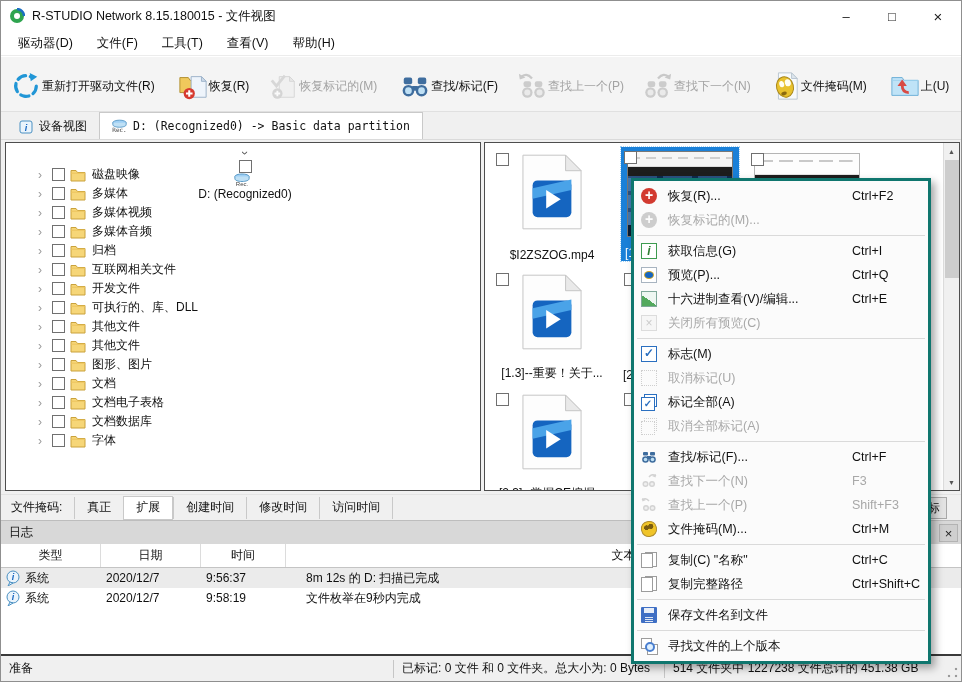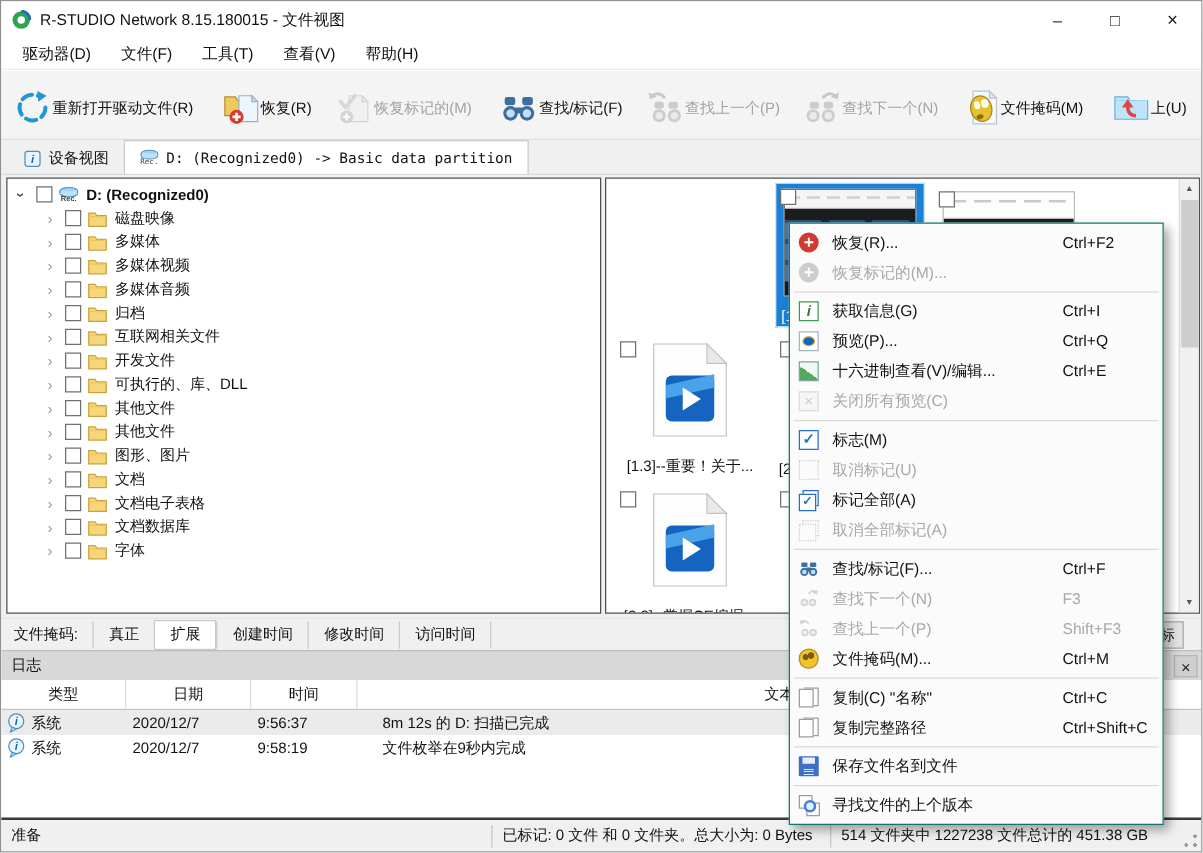--- a/index.html
+++ b/index.html
@@ -46,21 +46,21 @@
 
   
   .main{position:absolute;left:0;top:139px;width:100%;height:354px;background:#f0f0f0;}
   .tree-panel{position:absolute;left:4px;top:2px;width:476px;height:349px;background:#fff;
     border:1px solid #4d4d4d;overflow:hidden;}
   .files-panel{position:absolute;left:483px;top:2px;width:476px;height:349px;background:#fff;
     border:1px solid #4d4d4d;overflow:hidden;}
 
   
   .trow{display:flex;align-items:center;height:19px;padding-left:27px;}
-  .trow.root{padding-left:4px;font-weight:bold;}
+  .trow.root{padding-left:4px;font-weight:normal;flex-direction:column;}
   .chev{width:14px;text-align:center;color:#9a9a9a;font-size:12px;flex:0 0 14px;}
   .chev.exp{color:#555;transform:rotate(90deg);}
   .cb{width:13px;height:13px;background:#fff;border:1px solid #707070;flex:0 0 13px;margin:0 5px;}
   .tico-folder{width:16px;height:14px;flex:0 0 16px;margin-right:6px;}
   .tlabel-tree{white-space:nowrap;}
 
   
   .fcell{position:absolute;width:118px;height:114px;}
   .fcell .cb{position:absolute;left:3px;top:4px;margin:0;z-index:3;}
   .fcell .thumb{position:absolute;left:50%;top:4px;transform:translateX(-50%);}
@@ -131,21 +131,21 @@
   .sb-ready{width:392px;}
   .sb-sep{width:1px;height:18px;background:#c6c6c6;}
   .sb-marked{width:270px;}
   .sb-grip{position:absolute;right:2px;bottom:2px;width:13px;height:13px;
     background-image:radial-gradient(circle at 10px 3px,#9a9a9a 1.3px,transparent 1.6px),
       radial-gradient(circle at 10px 10px,#9a9a9a 1.3px,transparent 1.6px),
       radial-gradient(circle at 3px 10px,#9a9a9a 1.3px,transparent 1.6px);}
 
   
   .ctx{position:absolute;left:630px;top:177px;width:300px;background:#fbfbfb;
-    border:1px solid #0f766e;box-shadow:4px 4px 8px rgba(0,0,0,.35);padding:3px 0;z-index:100;text-align:right;}
+    border:3px solid #0f766e;box-shadow:4px 4px 8px rgba(0,0,0,.35);padding:3px 0;z-index:100;text-align:right;}
   .mi{height:24px;display:flex;align-items:center;font-size:12.5px;position:relative;}
   .mi .mic{width:16px;height:16px;flex:0 0 16px;margin:0 11px 0 7px;position:relative;}
   .mi .mlabel{white-space:nowrap;}
   .mi .mshort{position:absolute;left:218px;white-space:nowrap;}
   .mi.disabled{color:#a8a8a8;}
   .mi.disabled .mic{filter:grayscale(1) opacity(.5);}
   .msep{height:1px;background:#dadada;margin:3px 3px;}
 
   
   .ic-recover{background:#d23a30;border-radius:50%;}
@@ -541,20 +541,33 @@
           <svg class="tico-folder" viewBox="0 0 16 13">
             <path d="M1 2h5l1.5 2H15v8.5H1z" fill="#f6d678" stroke="#caa23c"></path>
             <path d="M1 4.7h14" stroke="#ecc45e"></path>
           </svg>
           <span class="tlabel-tree">字体</span>
         </div>
     </div>
 
     <div class="files-panel">
 
+      <div class="fcell" style="left:8px;top:6px;">
+        <span class="cb"></span>
+        <span class="thumb">
+          <svg width="62" height="78" viewBox="0 0 64 80">
+              <path d="M2 2h44l16 16v60H2z" fill="#fdfdfd" stroke="#c4c4c4"></path>
+              <path d="M46 2l16 16H46z" fill="#e9e9e9" stroke="#c4c4c4"></path>
+              <rect x="12" y="28" width="40" height="38" rx="5" fill="#1565c0"></rect>
+              <path d="M12 36l40-9v11l-40 9z" fill="#4aa3e8"></path>
+              <path d="M26 38l15 9.5L26 57z" fill="#fff"></path>
+            </svg>
+        </span>
+        <span class="fname">$I2ZSZOG.mp4</span>
+      </div>
 
       <div class="fcell selected" style="left:136px;top:4px;">
         <span class="cb"></span>
         <span class="thumb">
           <span class="snap">
               <span class="s-top"></span>
               <span class="s-band"></span>
               <span class="s-body"></span>
               <span class="s-foot"></span>
             </span>

